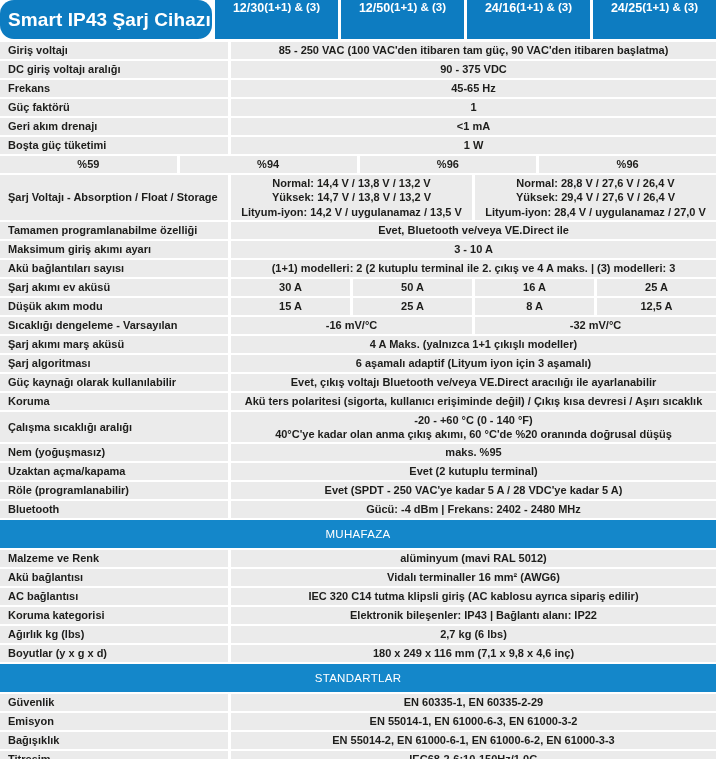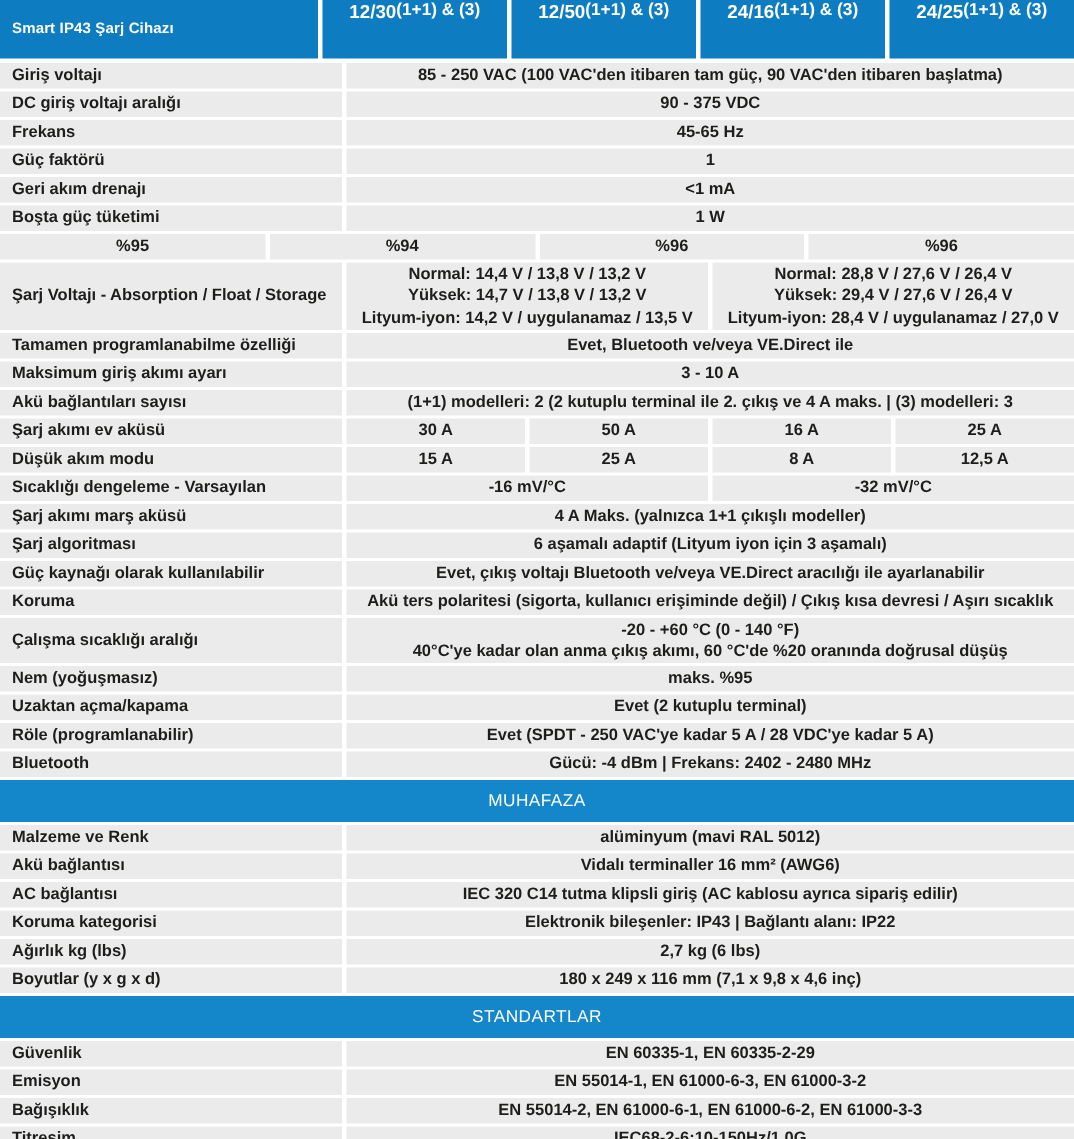--- a/index.html
+++ b/index.html
@@ -14,21 +14,21 @@
     font-family:"Liberation Sans","DejaVu Sans",sans-serif;
     color:var(--text);
     width:716px;
   }
   .spec-table{width:716px;padding-bottom:2px;}
   
   .hdr{display:flex;gap:3px;height:39px;margin-bottom:3px;}
   .htitle{
     width:212px;background:var(--header-blue);color:#fff;
     display:flex;align-items:center;padding-left:8px;
-    font-size:10px;font-weight:bold;letter-spacing:0.1px;
+    font-size:19px;font-weight:bold;letter-spacing:0.1px;border-radius:14px;
   }
   .hcols{flex:1;display:flex;gap:3px;}
   .hcol{
     flex:1;background:var(--header-blue);color:#fff;text-align:center;
     display:flex;justify-content:center;line-height:1.3;
   }
   .hmodel{font-size:12.5px;font-weight:bold;}
   .hvariant{font-size:11.5px;font-weight:bold;}
   
   .row{display:flex;gap:3px;margin-bottom:2px;min-height:17px;}
@@ -121,21 +121,21 @@
         <div class="lab">Boşta güç tüketimi</div>
         <div class="vals">
           <div class="cell">
             <div>1 W</div>
           </div>
         </div>
       </div>
       <div class="row">
         <div class="vals">
           <div class="cell">
-            <div>%95</div>
+            <div>%59</div>
           </div>
           <div class="cell">
             <div>%94</div>
           </div>
           <div class="cell">
             <div>%96</div>
           </div>
           <div class="cell">
             <div>%96</div>
           </div>

